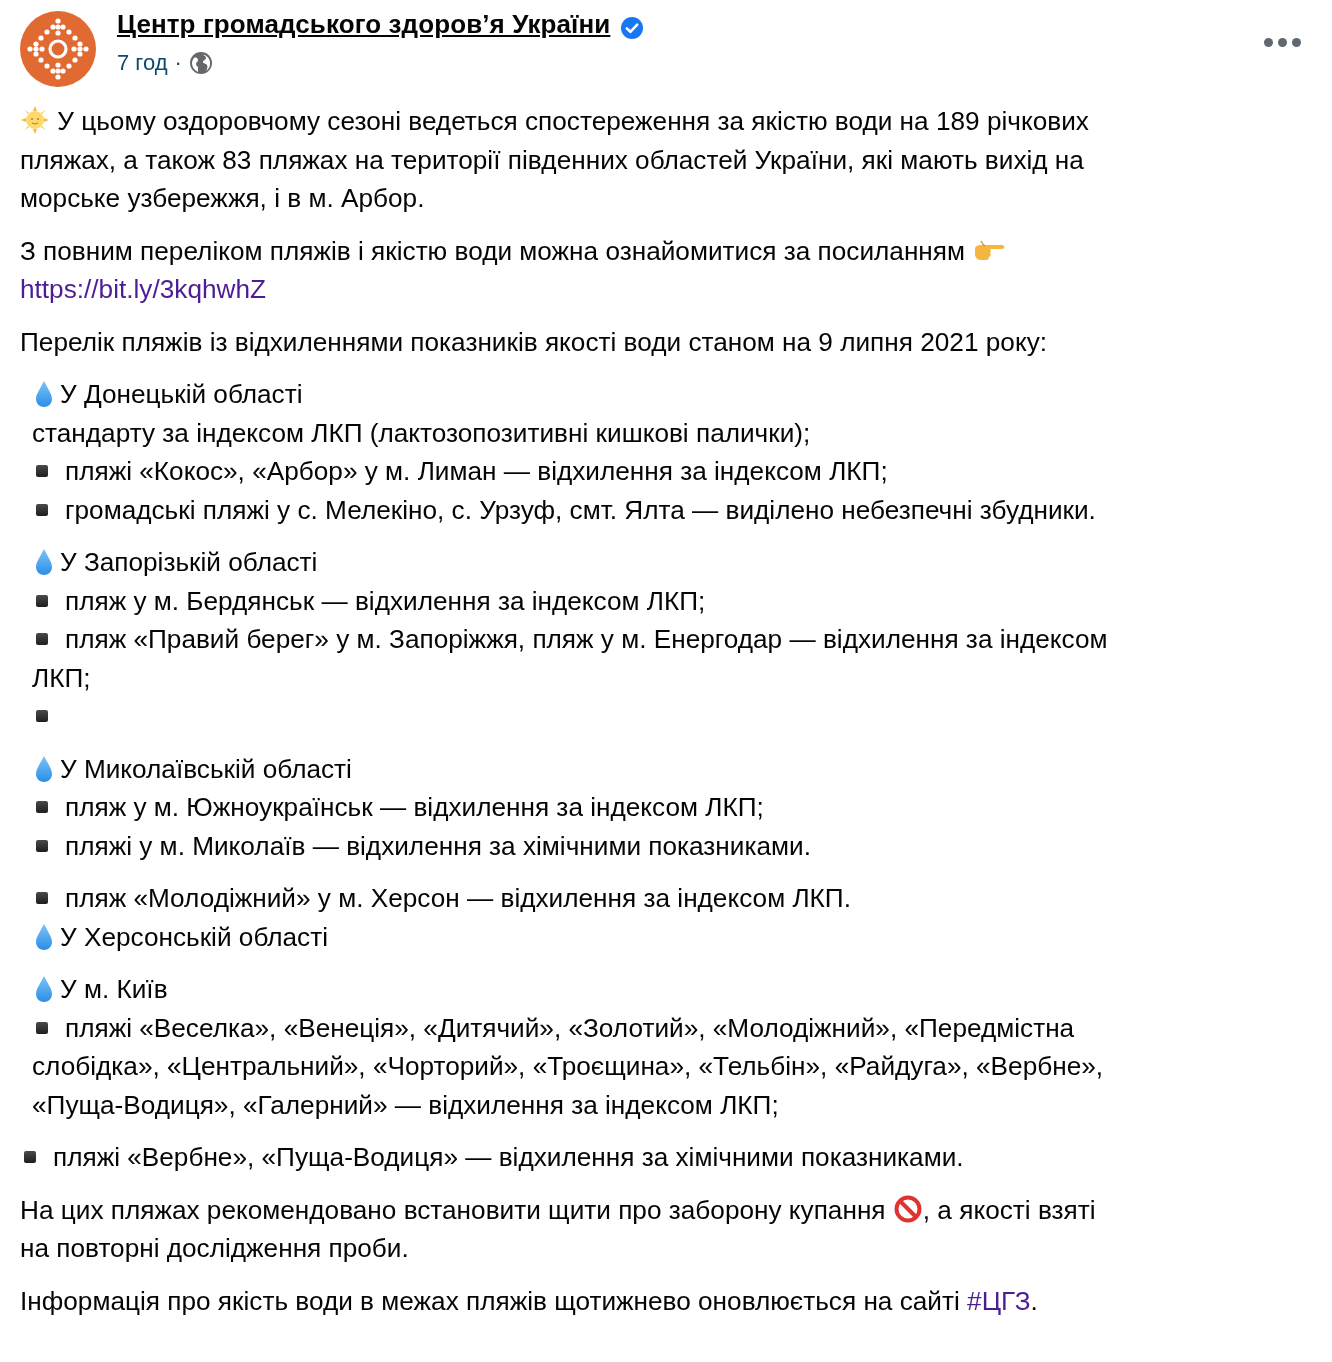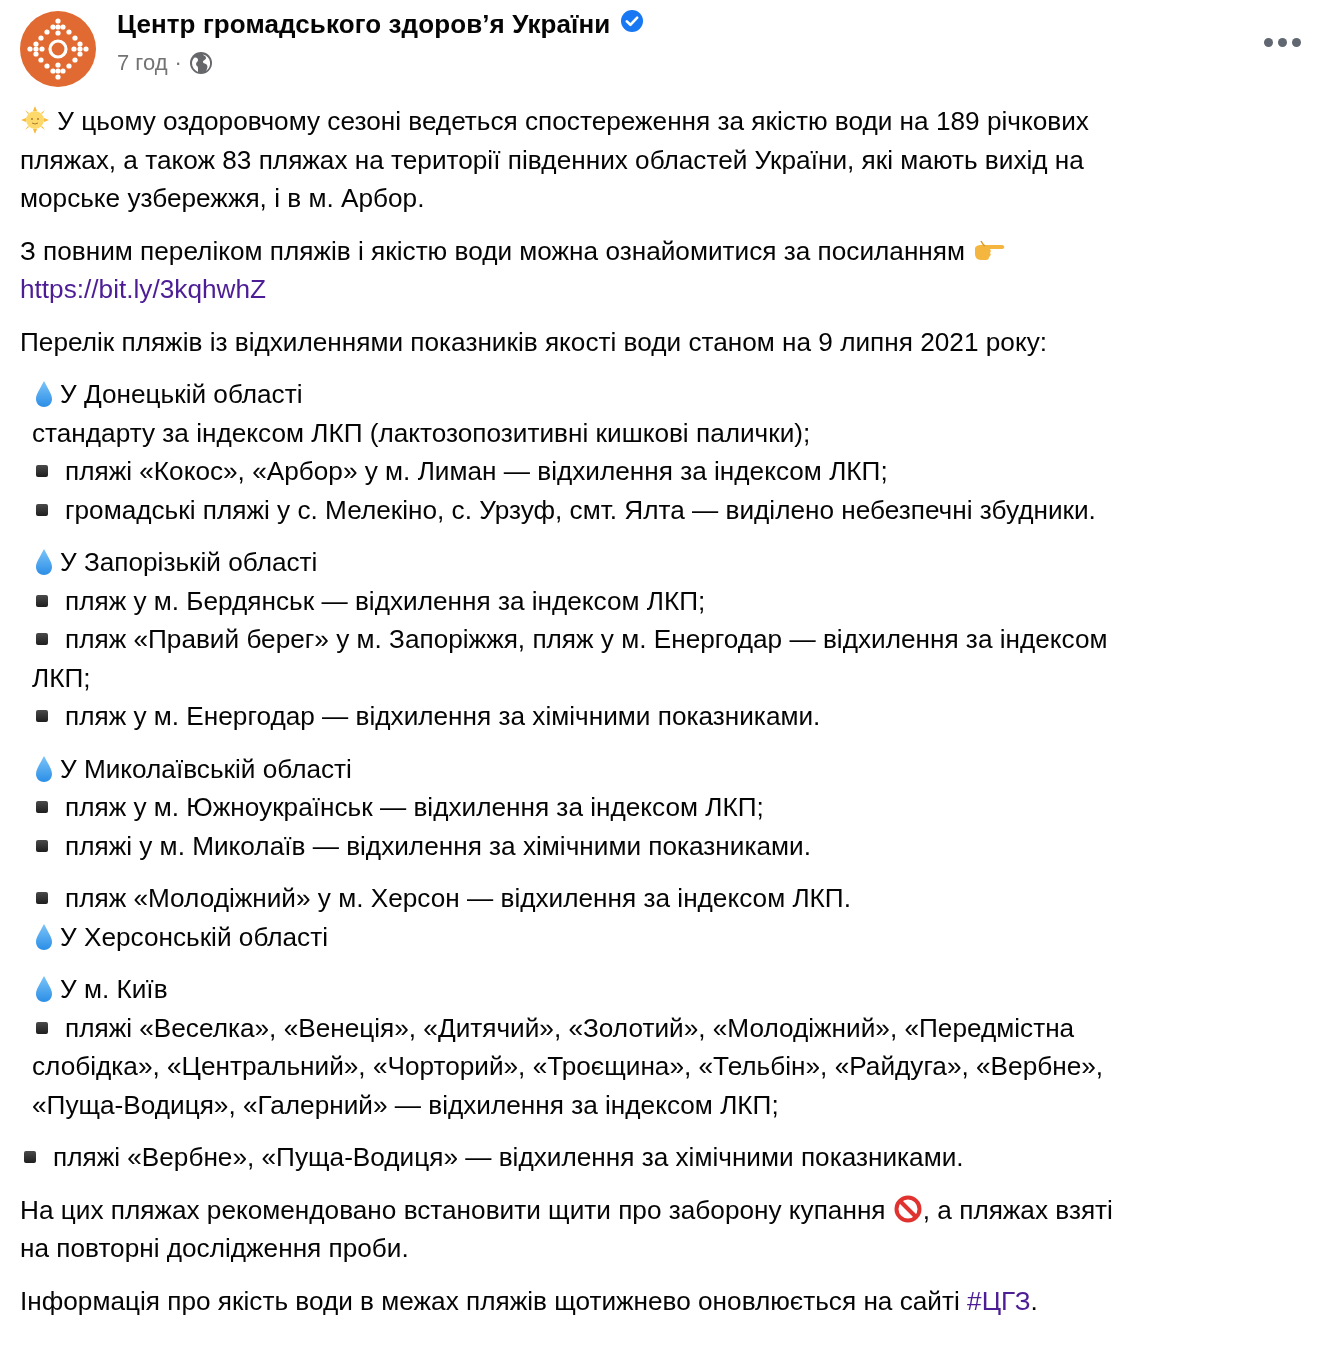--- a/index.html
+++ b/index.html
@@ -10,26 +10,26 @@
   }
   .header { position: absolute; left: 0; top: 0; width: 1332px; height: 92px; }
   .avatar {
     position: absolute; left: 20px; top: 11px; width: 76px; height: 76px;
     border-radius: 50%; background: #e06a31; overflow: hidden;
   }
   .avatar svg { display: block; }
   .page-name {
     position: absolute; left: 117px; top: 9px;
     font-size: 26px; font-weight: bold; color: #050505; letter-spacing: 0.1px;
-    display: flex; align-items: flex-start; white-space: nowrap;
+    display: flex; align-items: flex-end; white-space: nowrap; text-decoration: underline;
   }
   .verified { margin-left: 10px; width: 24px; height: 24px; display: inline-block; }
   .meta {
     position: absolute; left: 117px; top: 50px;
-    font-size: 22px; color: #737373; display: flex; align-items: center;
+    font-size: 22px; color: #0c4a6e; display: flex; align-items: center;
   }
   .meta .dot { margin: 0 7px; }
   .globe { width: 24px; height: 24px; display: inline-block; }
   .more-button {
     position: absolute; left: 1256px; top: 24px; width: 52px; height: 36px;
     display: flex; align-items: center; justify-content: center; cursor: pointer;
   }
   .more-button span { width: 9px; height: 9px; border-radius: 50%; background: #606770; margin: 0 2.5px; }
 
   .post-body {
@@ -168,21 +168,21 @@
             <linearGradient id="dg1" x1="0" y1="0" x2="0" y2="1">
               <stop offset="0" stop-color="#7cc4f8"></stop>
               <stop offset="1" stop-color="#2b8ee6"></stop>
             </linearGradient>
           </defs>
           <path d="M12 2 C8 10 4 15 4 20 C4 25 8 28 12 28 C16 28 20 25 20 20 C20 15 16 10 12 2 Z" fill="url(#dg1)"></path>
         </svg><span>У Запорізькій області</span></span>
     <span class="line"><i class="bullet"></i><span>пляж у м. Бердянськ — відхилення за індексом ЛКП;</span></span>
     <span class="line"><i class="bullet"></i><span>пляж «Правий берег» у м. Запоріжжя, пляж у м. Енергодар — відхилення за індексом</span></span>
     <span class="line">ЛКП;</span>
-    <span class="line"><i class="bullet"></i><span>пляж у м. Енергодар — відхилення за хімічними показниками.</span></span>
+    <span class="line"><i class="bullet"></i></span>
   </div>
 
   <div class="section">
     <span class="line"><svg class="emoji drop" viewBox="0 0 24 30">
           <defs>
             <linearGradient id="dg2" x1="0" y1="0" x2="0" y2="1">
               <stop offset="0" stop-color="#7cc4f8"></stop>
               <stop offset="1" stop-color="#2b8ee6"></stop>
             </linearGradient>
           </defs>
@@ -222,21 +222,21 @@
 
   <p>
     <span class="line"><i class="bullet"></i><span>пляжі «Вербне», «Пуща-Водиця» — відхилення за хімічними показниками.</span></span>
   </p>
 
   <p>
     <span class="line">
       <span>На цих пляжах рекомендовано встановити щити про заборону купання </span><svg class="emoji" width="30" height="30" viewBox="0 0 30 30">
         <circle cx="15" cy="15" r="11.5" fill="#ffffff" stroke="#e0332f" stroke-width="4"></circle>
         <line x1="7" y1="7" x2="23" y2="23" stroke="#e0332f" stroke-width="4"></line>
-      </svg><span>, а пляжах взяті</span>
+      </svg><span>, а якості взяті</span>
     </span>
     <span class="line">на повторні дослідження проби.</span>
   </p>
 
   <p>
     <span>Інформація про якість води в межах пляжів щотижнево оновлюється на сайті </span><a class="link">#ЦГЗ</a><span>.</span>
   </p>
 </div>
 
 </body></html>

